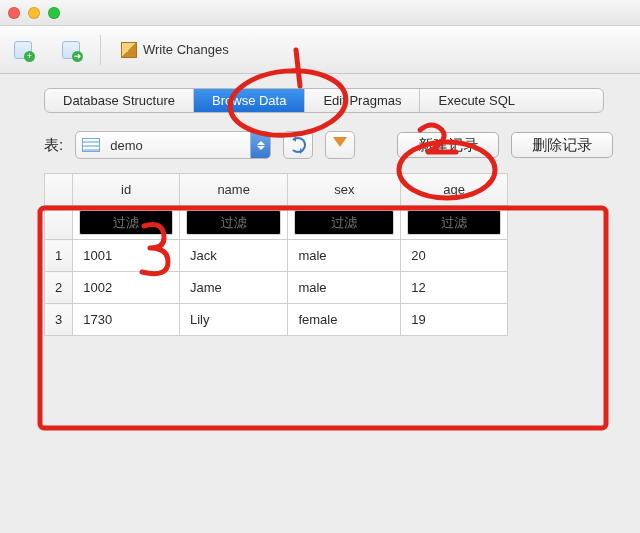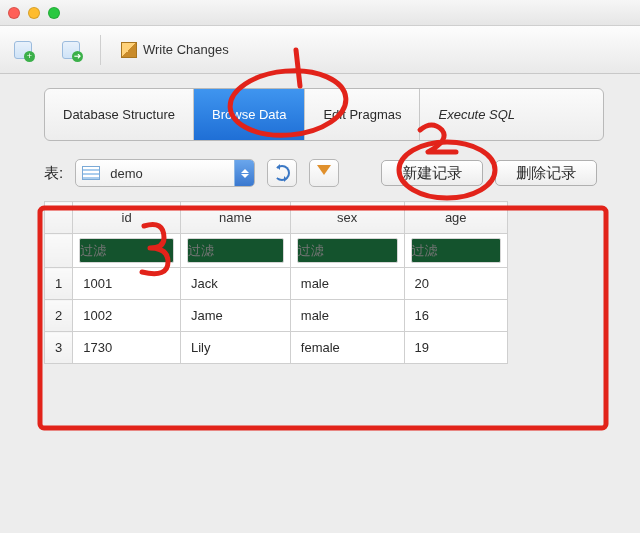--- a/index.html
+++ b/index.html
@@ -55,49 +55,49 @@
   .db-icn .cyl{ position:absolute; inset:0; background:linear-gradient(#e8f1fb,#cfe3f7); border:1px solid #9bbbdd; border-radius:3px;}
   .db-icn .badge{position:absolute;right:-3px;bottom:-3px;width:11px;height:11px;border-radius:50%;display:flex;align-items:center;justify-content:center;font-size:9px;color:#fff;}
   .badge.gr{background:#3bb04a;}
   .pencil{width:16px;height:16px;background:linear-gradient(135deg,#ffd27a 50%,#c98b2a 50%);border:1px solid #a8751f;}
   .undo{width:16px;height:16px;border:2px solid #8a5a17;border-right-color:transparent;border-radius:50%;position:relative;}
   .undo::after{content:"";position:absolute;left:-4px;top:2px;border:4px solid transparent;border-right-color:#8a5a17;}
 
   
   .tabs-wrap{padding:14px 0 0 44px;}
   .tabs{display:flex;border:1px solid #b9b9b9;border-radius:6px;overflow:hidden;width:560px;background:linear-gradient(#fbfbfb,#ededed);}
-  .tab{flex:none;padding:18px 18px;border-right:1px solid #c7c7c7;cursor:default;}
-  .tab:last-child{border-right:none;font-style:italic;}
+  .tab{flex:none;padding:4px 18px;border-right:1px solid #c7c7c7;cursor:default;}
+  .tab:last-child{border-right:none;}
   .tab.active{background:linear-gradient(#3f95ef,#1f6fd6);color:#fff;}
 
   
   .selrow{display:flex;align-items:center;gap:12px;padding:18px 0 14px 44px;}
   .selrow .lbl{font-size:15px;color:#222;}
-  .combo{display:flex;align-items:center;border:1px solid #b7b7b7;border-radius:5px;background:linear-gradient(#fff,#f0f0f0);height:28px;overflow:hidden;width:180px;}
+  .combo{display:flex;align-items:center;border:1px solid #b7b7b7;border-radius:5px;background:linear-gradient(#fff,#f0f0f0);height:28px;overflow:hidden;width:196px;}
   .combo .tb-icon{width:18px;height:14px;margin:0 6px;background:repeating-linear-gradient(#fff,#fff 2px,#a9cdee 2px,#a9cdee 4px);border:1px solid #7aa9d6;}
   .combo .val{flex:1;padding:0 4px;color:#333;}
   .combo .arrows{width:20px;height:100%;background:linear-gradient(#6aa6ec,#3a78cf);display:flex;flex-direction:column;align-items:center;justify-content:center;border-left:1px solid #8db8e6;}
   .combo .arrows::before,.combo .arrows::after{content:"";border:4px solid transparent;}
   .combo .arrows::before{border-bottom-color:#fff;margin-bottom:1px;}
   .combo .arrows::after{border-top-color:#fff;}
   .sqbtn{width:30px;height:28px;border:1px solid #b7b7b7;border-radius:5px;background:linear-gradient(#fff,#eee);display:flex;align-items:center;justify-content:center;}
   .refresh{width:16px;height:16px;border:2px solid #3a77c4;border-left-color:transparent;border-radius:50%;position:relative;}
   .refresh::before,.refresh::after{content:"";position:absolute;border:3px solid transparent;}
   .refresh::before{top:-3px;left:-2px;border-right-color:#3a77c4;}
   .refresh::after{bottom:-3px;right:-2px;border-left-color:#3a77c4;}
   .funnel{width:0;height:0;border:7px solid transparent;border-top:10px solid #e0902c;position:relative;}
   .funnel::after{content:"";position:absolute;left:-2px;top:-10px;width:4px;height:6px;background:#e0902c;}
   .pillbtn{height:26px;padding:0 20px;border:1px solid #b0b0b0;border-radius:5px;background:linear-gradient(#fff,#ededed);display:flex;align-items:center;font-size:15px;}
 
   
   .dtable{margin:0 44px;border:1px solid #bdbdbd;border-collapse:collapse;background:#fff;width:464px;}
   .dtable th,.dtable td{border:1px solid #cfcfcf;padding:8px 10px;text-align:left;font-weight:normal;}
   .dtable thead th{background:linear-gradient(#fafafa,#f0f0f0);text-align:center;color:#333;}
   .dtable .filter td{padding:4px 6px;}
-  .dtable .filter input{width:100%;border:1px solid #d5d5d5;padding:4px 0;color:#9a9a9a;background:#14532d;border-radius:2px;font-size:13px;}
+  .dtable .filter input{width:100%;border:1px solid #d5d5d5;padding:4px 18px;color:#9a9a9a;background:#000000;border-radius:2px;font-size:13px;text-align:center;}
   .dtable .rownum{width:24px;text-align:center;background:linear-gradient(#fafafa,#f0f0f0);}
   .dtable thead th.rownum{background:linear-gradient(#fafafa,#f0f0f0);}
   .dtable .filter td.rownum{background:linear-gradient(#fafafa,#f0f0f0);}
 
   
   .ann{position:absolute;inset:0;pointer-events:none;}
   .ann svg{position:absolute;inset:0;width:640px;height:533px;}
   .ann path,.ann ellipse,.ann rect{stroke:#e2231a;fill:none;stroke-width:5;stroke-linecap:round;stroke-linejoin:round;}
 </style>
 </head>
@@ -181,21 +181,21 @@
       <td>1001</td>
       <td>Jack</td>
       <td>male</td>
       <td>20</td>
     </tr>
     <tr>
       <td class="rownum">2</td>
       <td>1002</td>
       <td>Jame</td>
       <td>male</td>
-      <td>16</td>
+      <td>12</td>
     </tr>
     <tr>
       <td class="rownum">3</td>
       <td>1730</td>
       <td>Lily</td>
       <td>female</td>
       <td>19</td>
     </tr>
   </tbody>
 </table>

